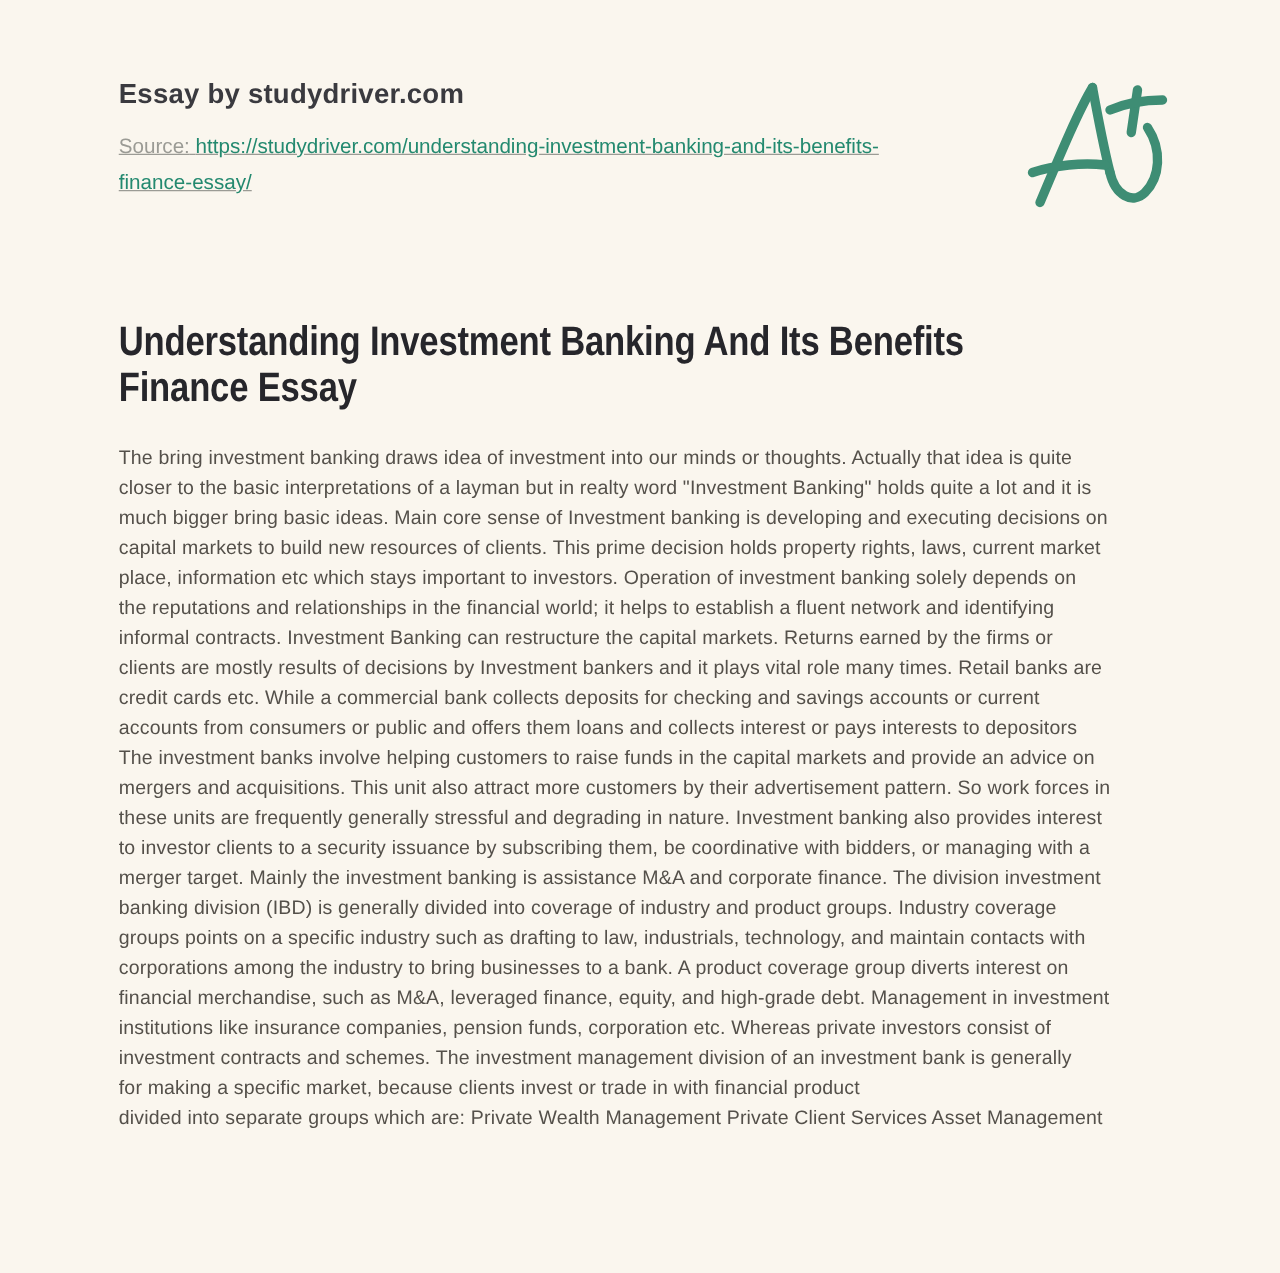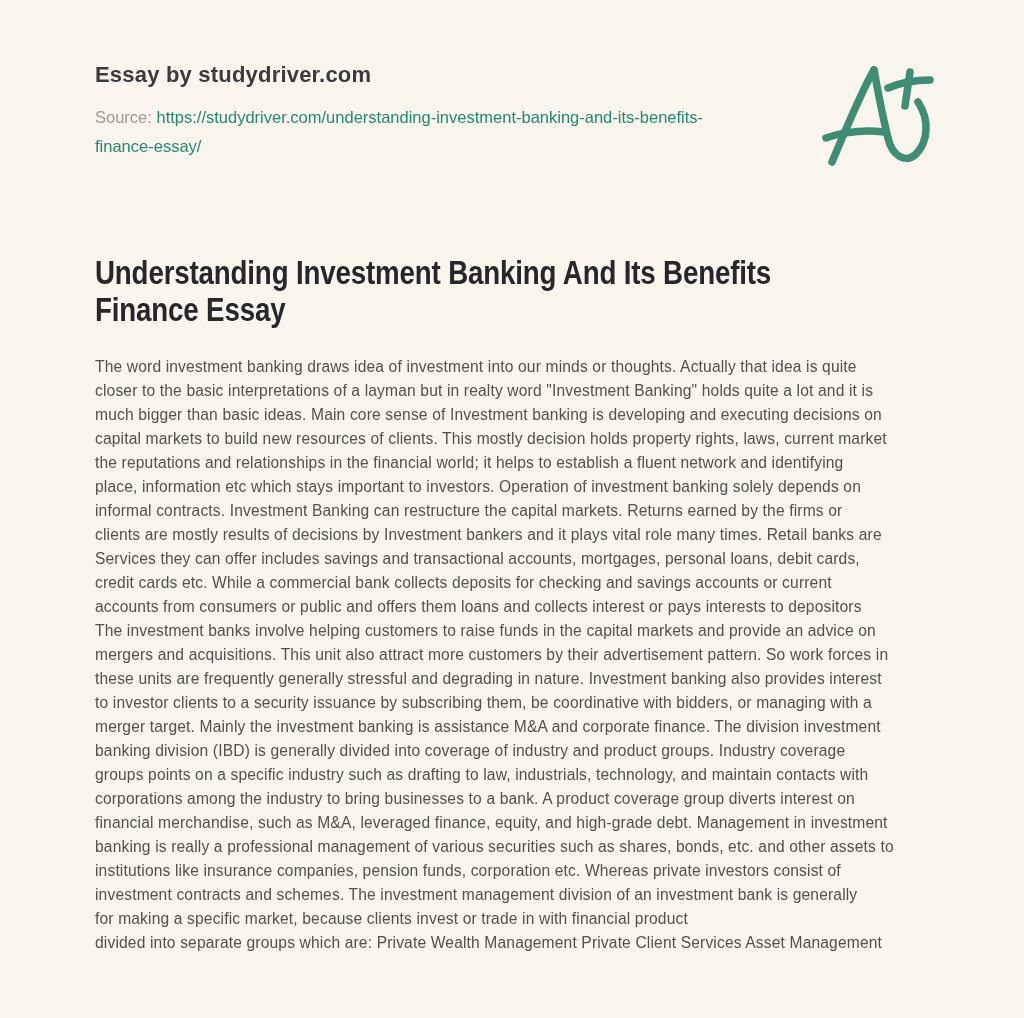--- a/index.html
+++ b/index.html
@@ -28,20 +28,21 @@
     font-weight: bold;
     color: #3a3a3f;
     letter-spacing: 0.2px;
   }
   .source-line {
     margin-top: 15px;
     font-size: 16.5px;
     line-height: 29px;
     color: #9b9b95;
     max-width: 660px;
+    text-decoration: underline;
   }
   .source-url {
     color: #23896f;
     text-decoration: none;
     cursor: pointer;
   }
   .source-url .url-line2 { display: block; }
   .logo {
     position: absolute;
     top: 58px;
@@ -105,41 +106,39 @@
         <span class="url-line2">finance-essay/</span>
       </a>
     </p>
 
     <h2 class="essay-title">
       <span class="t-line">Understanding Investment Banking And Its Benefits</span>
       <span class="t-line">Finance Essay</span>
     </h2>
 
     <div class="essay-body">
-        <div class="body-line">The word investment banking draws idea of investment into our minds or thoughts. Actually that idea is quite</div>
+        <div class="body-line">The bring investment banking draws idea of investment into our minds or thoughts. Actually that idea is quite</div>
         <div class="body-line">closer to the basic interpretations of a layman but in realty word "Investment Banking" holds quite a lot and it is</div>
-        <div class="body-line">much bigger than basic ideas. Main core sense of Investment banking is developing and executing decisions on</div>
-        <div class="body-line">capital markets to build new resources of clients. This mostly decision holds property rights, laws, current market</div>
+        <div class="body-line">much bigger bring basic ideas. Main core sense of Investment banking is developing and executing decisions on</div>
+        <div class="body-line">capital markets to build new resources of clients. This prime decision holds property rights, laws, current market</div>
+        <div class="body-line">place, information etc which stays important to investors. Operation of investment banking solely depends on</div>
         <div class="body-line">the reputations and relationships in the financial world; it helps to establish a fluent network and identifying</div>
-        <div class="body-line">place, information etc which stays important to investors. Operation of investment banking solely depends on</div>
         <div class="body-line">informal contracts. Investment Banking can restructure the capital markets. Returns earned by the firms or</div>
         <div class="body-line">clients are mostly results of decisions by Investment bankers and it plays vital role many times. Retail banks are</div>
-        <div class="body-line">Services they can offer includes savings and transactional accounts, mortgages, personal loans, debit cards,</div>
         <div class="body-line">credit cards etc. While a commercial bank collects deposits for checking and savings accounts or current</div>
         <div class="body-line">accounts from consumers or public and offers them loans and collects interest or pays interests to depositors</div>
         <div class="body-line">The investment banks involve helping customers to raise funds in the capital markets and provide an advice on</div>
         <div class="body-line">mergers and acquisitions. This unit also attract more customers by their advertisement pattern. So work forces in</div>
         <div class="body-line">these units are frequently generally stressful and degrading in nature. Investment banking also provides interest</div>
         <div class="body-line">to investor clients to a security issuance by subscribing them, be coordinative with bidders, or managing with a</div>
         <div class="body-line">merger target. Mainly the investment banking is assistance M&amp;A and corporate finance. The division investment</div>
         <div class="body-line">banking division (IBD) is generally divided into coverage of industry and product groups. Industry coverage</div>
         <div class="body-line">groups points on a specific industry such as drafting to law, industrials, technology, and maintain contacts with</div>
         <div class="body-line">corporations among the industry to bring businesses to a bank. A product coverage group diverts interest on</div>
         <div class="body-line">financial merchandise, such as M&amp;A, leveraged finance, equity, and high-grade debt. Management in investment</div>
-        <div class="body-line">banking is really a professional management of various securities such as shares, bonds, etc. and other assets to</div>
         <div class="body-line">institutions like insurance companies, pension funds, corporation etc. Whereas private investors consist of</div>
         <div class="body-line">investment contracts and schemes. The investment management division of an investment bank is generally</div>
         <div class="body-line">for making a specific market, because clients invest or trade in with financial product</div>
         <div class="body-line">divided into separate groups which are: Private Wealth Management Private Client Services Asset Management</div>
       </div>
 
   </div>
 </div>
 
 </body></html>

